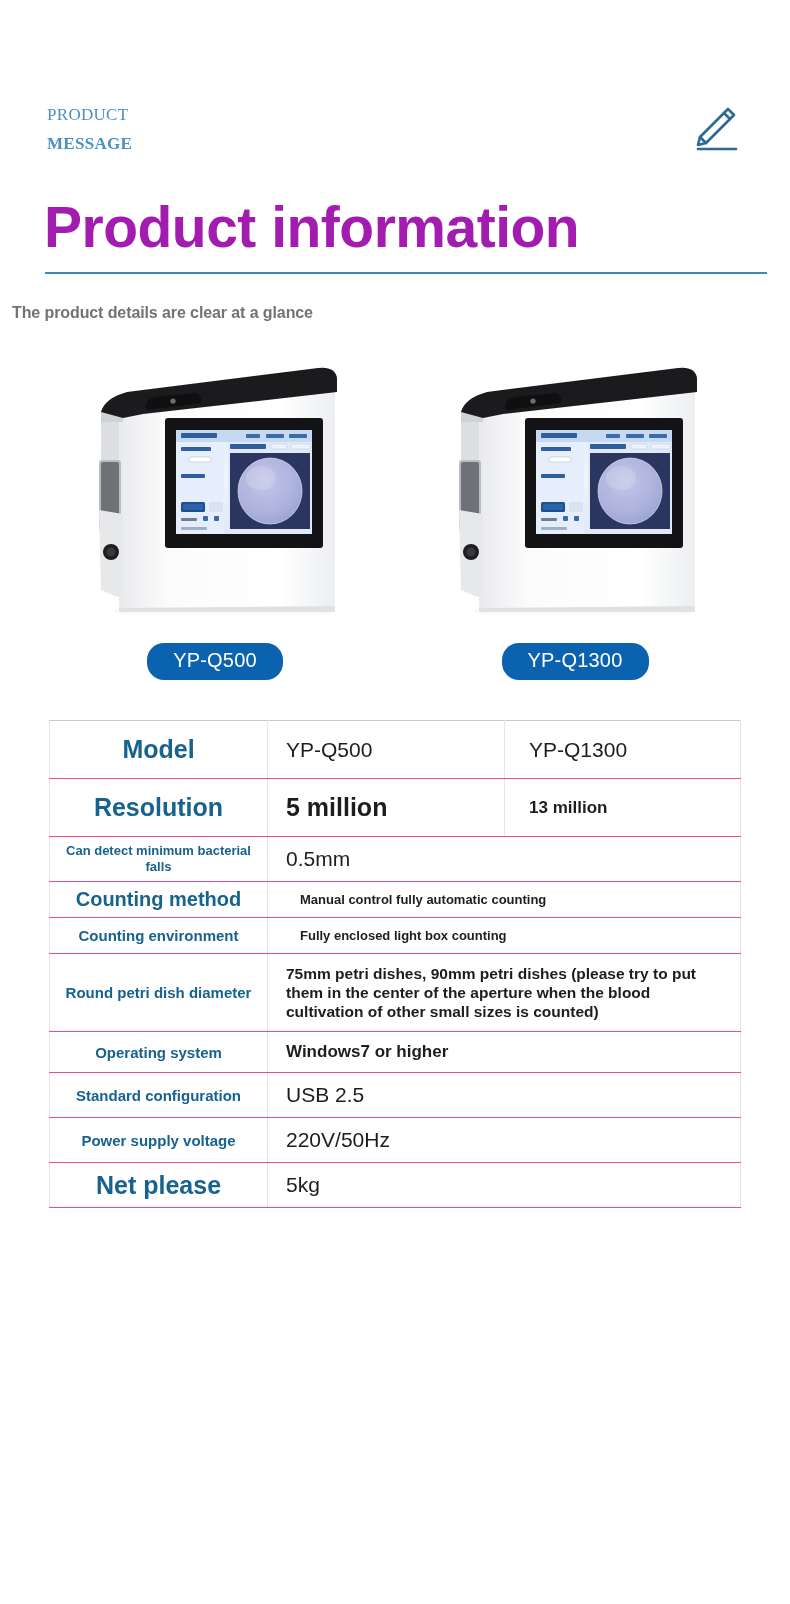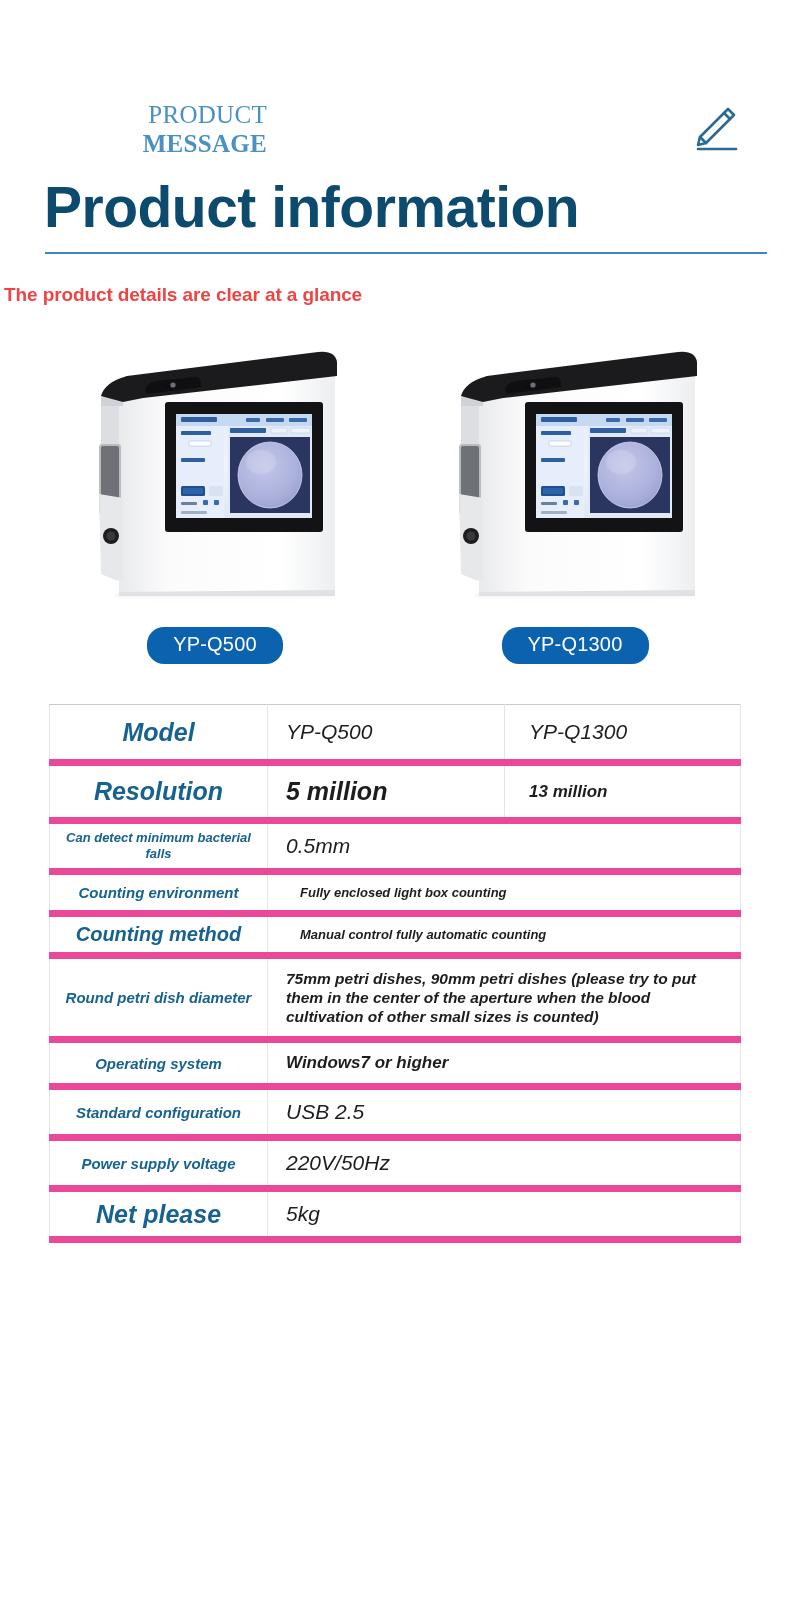--- a/index.html
+++ b/index.html
@@ -12,61 +12,60 @@
     overflow: hidden;
     position: relative;
   }
 
   
   .header { position: relative; padding: 100px 0 0 0; }
 
   .eyebrow {
     margin-left: 47px;
     font-family: "Liberation Serif", serif;
-    font-size: 25px;
+    font-size: 17px;
     line-height: 29px;
     color: #4a90c2;
     letter-spacing: 0.3px;
     width: 220px;
-    text-align: right;
   }
   .eyebrow-l2 { display: block; font-weight: bold; }
 
   .pencil-icon {
     position: absolute;
     right: 48px;
     top: 103px;
     width: 56px;
     height: 52px;
   }
 
   .main-title {
     margin-left: 44px;
-    margin-top: 16px;
+    margin-top: 36px;
     font-size: 57px;
     font-weight: bold;
-    color: #0c4a6e;
+    color: #a21caf;
     letter-spacing: -0.5px;
     line-height: 66px;
   }
 
   .divider {
     margin-left: 45px;
     margin-top: 12px;
     height: 2px;
     background: #3f87bf;
     width: 722px;
   }
 
   .subtitle {
-    margin-left: 4px;
+    margin-left: 12px;
     margin-top: 30px;
-    font-size: 19px;
+    font-size: 16px;
     font-weight: bold;
-    color: #ef4444;
+    color: #737373;
     letter-spacing: -0.1px;
   }
 
   
   .products {
     margin-top: 40px;
     display: flex;
     justify-content: center;
     gap: 90px;
   }
@@ -87,24 +86,23 @@
 
   
   .spec-table {
     margin: 40px auto 0 auto;
     width: 692px;
     border-collapse: collapse;
     border-top: 1px solid #c9c9c9;
     border-left: 1px solid #e6e6e6;
   }
   .spec-table td {
-    border-bottom: 7px solid #ec4899;
+    border-bottom: 1px solid #ec4899;
     border-right: 1px solid #e6e6e6;
     vertical-align: middle;
-    font-style: italic;
   }
   .lbl {
     width: 218px;
     text-align: center;
     color: #17628f;
     font-weight: bold;
     padding: 6px 4px;
   }
   .lbl.xl  { font-size: 25px; }
   .lbl.lg  { font-size: 20px; }
@@ -304,28 +302,28 @@
     <tr class="r-res">
       <td class="lbl xl">Resolution</td>
       <td class="val bigb col-a">5 million</td>
       <td class="val midb split-right">13 million</td>
     </tr>
     <tr>
       <td class="lbl sm">Can detect minimum bacterial falls</td>
       <td class="val big" colspan="2">0.5mm</td>
     </tr>
     <tr>
+      <td class="lbl lg">Counting method</td>
+      <td class="val small" colspan="2">Manual control fully automatic counting</td>
+    </tr>
+    <tr>
       <td class="lbl md">Counting environment</td>
       <td class="val small" colspan="2">Fully enclosed light box counting</td>
     </tr>
     <tr>
-      <td class="lbl lg">Counting method</td>
-      <td class="val small" colspan="2">Manual control fully automatic counting</td>
-    </tr>
-    <tr>
       <td class="lbl md">Round petri dish diameter</td>
       <td class="val para" colspan="2">75mm petri dishes, 90mm petri dishes (please try to put them in the center of the aperture when the blood cultivation of other small sizes is counted)</td>
     </tr>
     <tr>
       <td class="lbl md">Operating system</td>
       <td class="val midb" colspan="2">Windows7 or higher</td>
     </tr>
     <tr>
       <td class="lbl md">Standard configuration</td>
       <td class="val big" colspan="2">USB  2.5</td>

